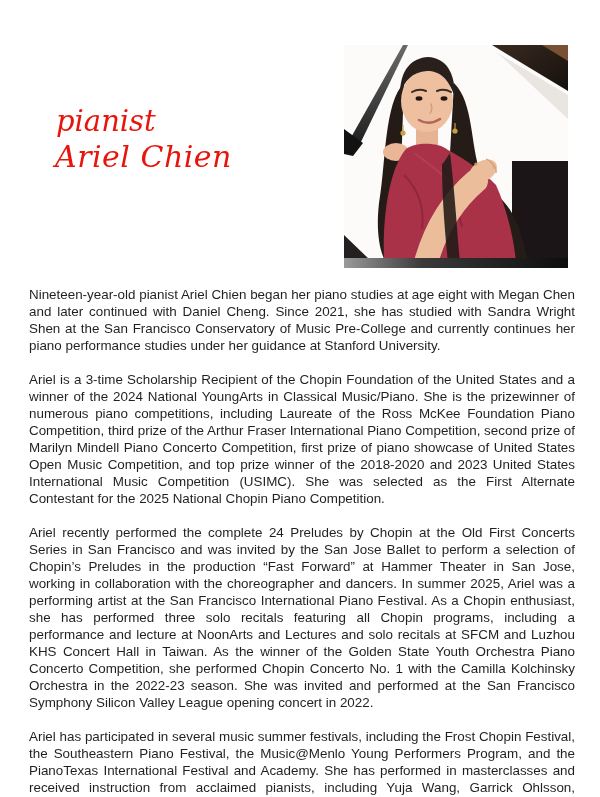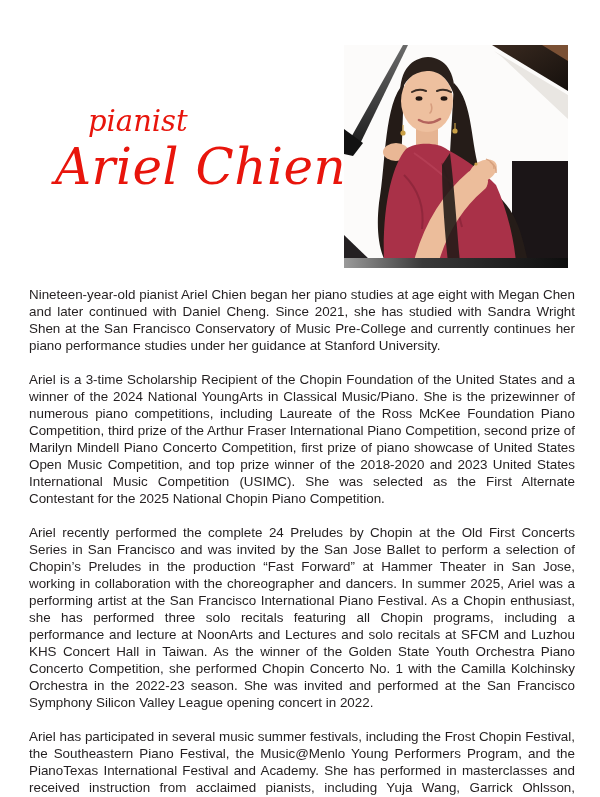--- a/index.html
+++ b/index.html
@@ -17,28 +17,27 @@
     background:var(--bg);
     overflow:hidden;
   }
   .page{position:absolute;inset:0;background:var(--bg);}
   .role{
     position:absolute;left:56px;top:106px;
     font-family:"DejaVu Serif","Liberation Serif",serif;
     font-style:italic;
     font-size:29px;line-height:1.1;
     color:var(--accent);
-    margin-left:32px;
   }
   .name{
     position:absolute;left:55px;top:140px;
     font-family:"DejaVu Serif","Liberation Serif",serif;
     font-style:italic;
     font-weight:500;
-    font-size:50px;line-height:1.1;
+    font-size:30px;line-height:1.1;
     color:var(--accent);
     letter-spacing:0.5px;
   }
   .photo{
     position:absolute;left:344px;top:45px;
     width:224px;height:223px;
     overflow:hidden;
   }
   .photo svg{display:block;width:100%;height:100%;}
   .bio{

